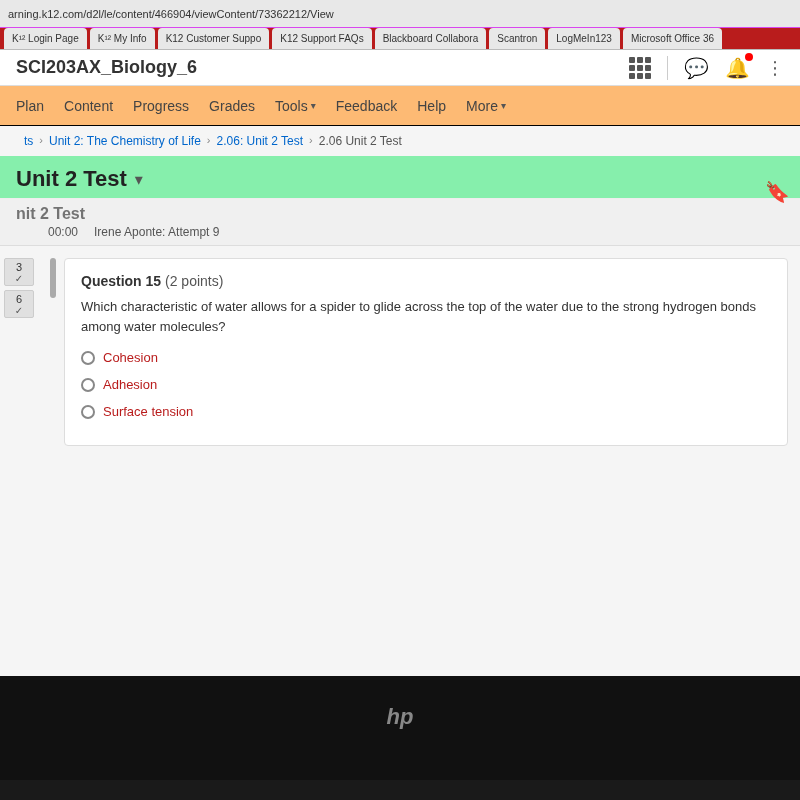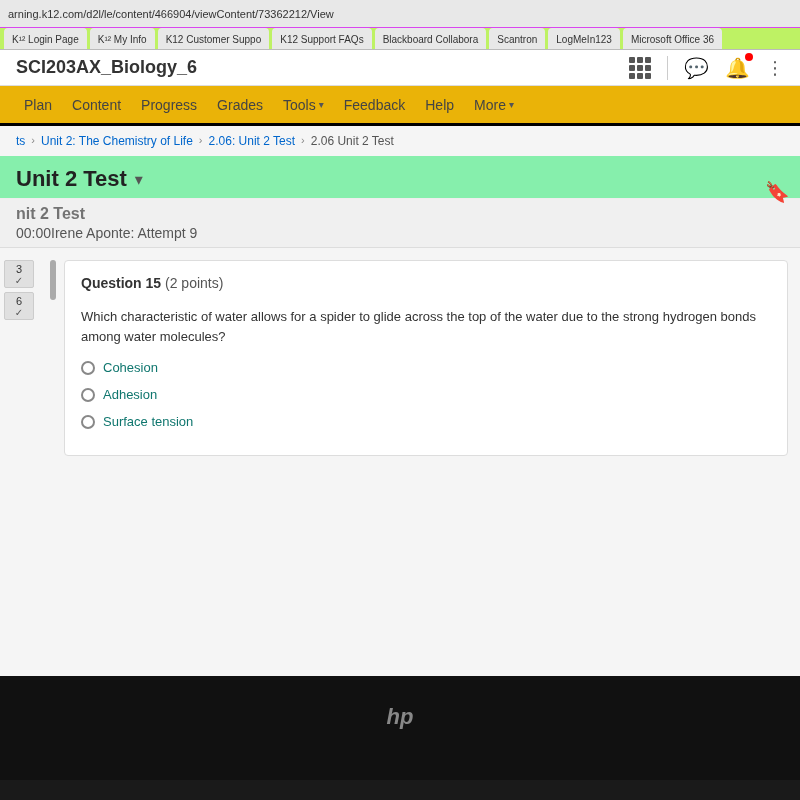--- a/index.html
+++ b/index.html
@@ -20,23 +20,24 @@
       padding: 0 8px;
       border-bottom: 1px solid #d946ef;
     }
     .url-text {
       font-size: 11px;
       color: #333;
     }
 
     
     .browser-tabs {
-      background: #bef264;
+      background: #b91c1c;
       height: 22px;
       display: flex;
+      align-items: center;
       padding: 0 4px;
       border-bottom: 1px solid #bbb;
       overflow: hidden;
     }
     .browser-tab {
       font-size: 10px;
       color: #333;
       padding: 2px 8px;
       background: #e8e8e8;
       border-radius: 4px 4px 0 0;
@@ -100,26 +101,26 @@
       top: -3px;
       right: -3px;
       width: 8px;
       height: 8px;
       background: red;
       border-radius: 50%;
     }
 
     
     .nav-bar {
-      background: #eab308;
+      background: #fdba74;
       height: 40px;
       display: flex;
       align-items: center;
-      padding: 0 24px;
-      border-bottom: 3px solid #000000;
+      padding: 0 16px;
+      border-bottom: 1px solid #000000;
       gap: 20px;
     }
     .nav-item {
       font-size: 14px;
       color: #444;
       cursor: pointer;
       white-space: nowrap;
     }
     .nav-dropdown {
       display: flex;
@@ -128,21 +129,21 @@
       justify-content: space-between;
     }
     .chevron-down {
       font-size: 10px;
       color: #555;
     }
 
     
     .breadcrumb {
       background: #f5f5f5;
-      padding: 8px 16px;
+      padding: 8px 24px;
       display: flex;
       align-items: flex-start;
       gap: 6px;
       font-size: 12px;
       color: #0066cc;
     }
     .breadcrumb-sep {
       color: #888;
       font-size: 11px;
     }
@@ -178,24 +179,26 @@
       background: #f0f0f0;
       padding: 6px 16px;
       border-bottom: 1px solid #ddd;
     }
     .test-title {
       font-size: 16px;
       font-weight: 600;
       color: #737373;
     }
     .test-meta {
-      font-size: 14px;
-      color: #555;
-      display: flex;
+      font-size: 12px;
+      color: #555;
+      display: flex;
+      gap: 16px;
       margin-top: 2px;
+      margin-left: 32px;
     }
 
     
     .content-area {
       background: #f5f5f5;
       padding: 12px 12px 12px 4px;
       display: flex;
       gap: 8px;
     }
 
@@ -229,21 +232,21 @@
       background: #fff;
       border: 1px solid #ddd;
       border-radius: 4px;
       flex: 1;
       padding: 14px 16px;
     }
     .question-header {
       font-size: 14px;
       font-weight: 600;
       color: #333;
-      margin-bottom: 16px;
+      margin-bottom: 8px;
     }
     .question-points {
       font-weight: normal;
       color: #555;
     }
     .question-text {
       font-size: 13px;
       color: #333;
       line-height: 1.5;
       margin-bottom: 14px;
@@ -259,21 +262,21 @@
     .radio-btn {
       width: 14px;
       height: 14px;
       border-radius: 50%;
       border: 2px solid #888;
       background: #fff;
       flex-shrink: 0;
     }
     .option-label {
       font-size: 13px;
-      color: #0f766e;
+      color: #b91c1c;
     }
 
     
     .laptop-bezel {
       background: #111;
       height: 104px;
       display: flex;
       align-items: flex-start;
       justify-content: center;
       padding-top: 8px;

